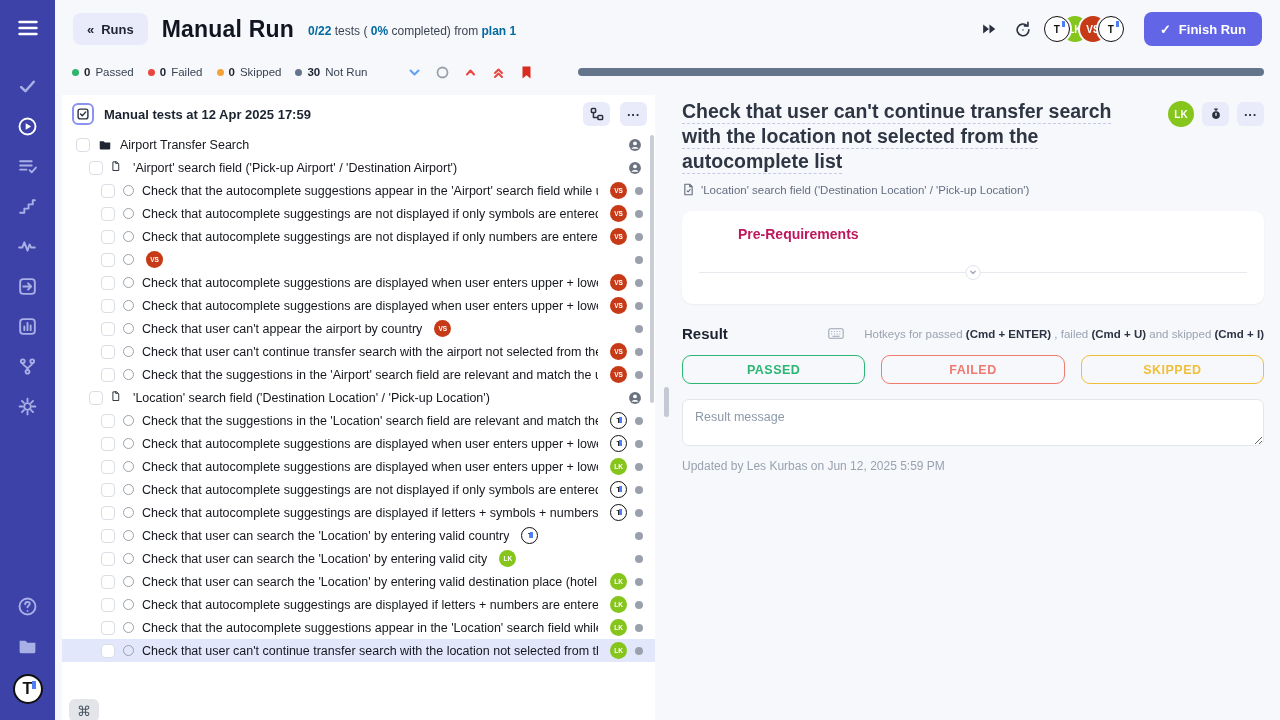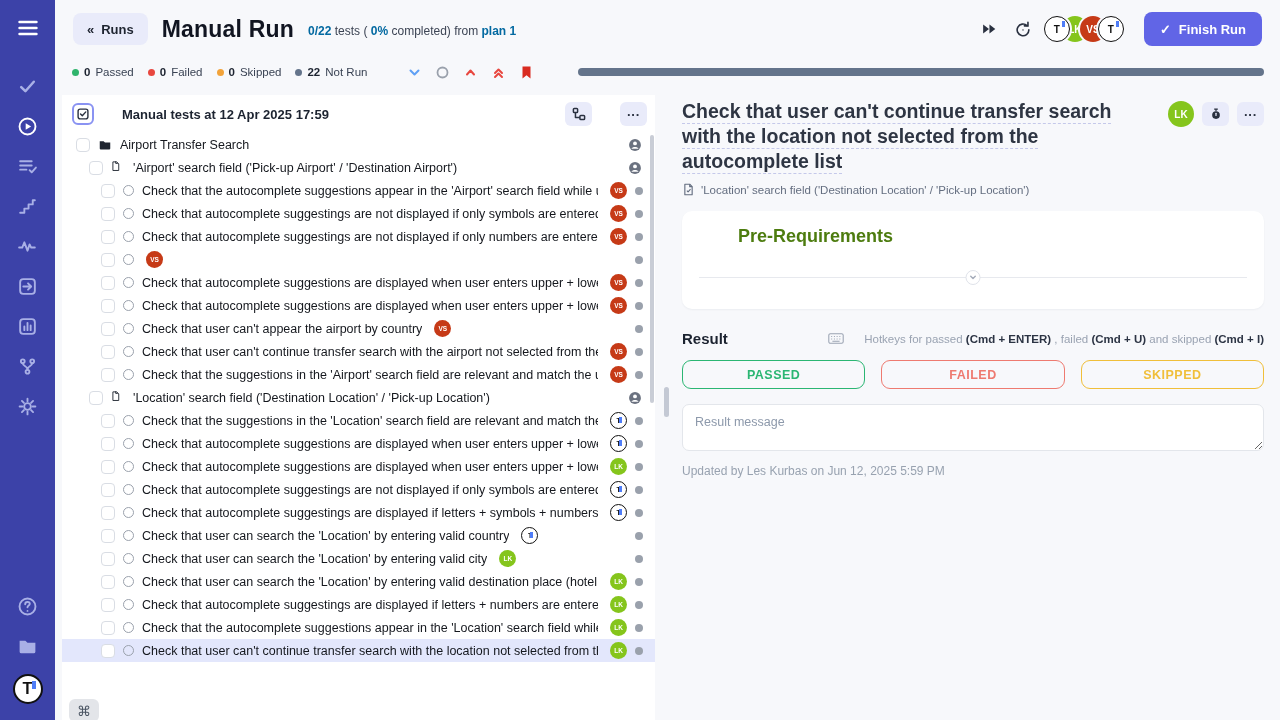--- a/index.html
+++ b/index.html
@@ -45,21 +45,21 @@
   .filter-icons .fic { width:15px; height:15px; display:flex; cursor:pointer; }
   .filter-icons svg { width:15px; height:15px; }
   .progress-wrap { flex:1; margin-left:30px; }
   .progress-bar { height:8px; border-radius:4px; }
 
   
   .content { position:absolute; left:0; top:95px; width:1225px; height:625px; }
 
   
   .list-panel { position:absolute; left:7px; top:0; width:593px; height:625px; background:#fff; }
-  .list-header { display:flex; align-items:center; height:38px; padding:0 8px 0 10px; gap:28px; }
+  .list-header { display:flex; align-items:center; height:38px; padding:0 8px 0 10px; gap:10px; }
   .hdr-checkbox { width:22px; height:22px; border:2px solid #8a93f2; border-radius:6px; background:#fff; display:flex; align-items:center; justify-content:center; color:#2a3140; cursor:pointer; }
   .hdr-checkbox svg { width:14px; height:14px; }
   .list-title { font-size:13px; font-weight:600; color:#1c2330; flex:1; }
   .sq-btn { width:27px; height:24px; background:#e9ebfa; border:none; border-radius:6px; display:flex; align-items:center; justify-content:center; color:#2a3140; cursor:pointer; font-size:13px; font-weight:700; font-family:inherit; }
   .sq-btn svg { width:14px; height:14px; }
 
   .tree { position:relative; }
   .trow { display:flex; align-items:center; height:23px; padding-right:12px; gap:8px; cursor:pointer; }
   .trow.sel { background:#e3e7fc; }
   .trow .cb { width:14px; height:14px; border:1.5px solid #d9dde4; border-radius:4px; background:#fff; flex:none; }
@@ -83,21 +83,21 @@
   
   .detail-panel { position:absolute; left:627px; top:0; width:582px; height:625px; padding-top:4px; }
   .detail-head { display:flex; align-items:flex-start; }
   .detail-title { flex:1; font-size:19.5px; font-weight:700; color:#2e3543; line-height:25px; text-decoration:underline; text-decoration-style:dashed; text-decoration-color:#c5c9ea; text-decoration-thickness:1px; text-underline-offset:5px; margin-right:14px; }
   .detail-controls { display:flex; align-items:center; gap:8px; padding-top:2px; }
   .detail-controls .avatar { width:26px; height:26px; font-size:10px; }
   .breadcrumb { display:flex; align-items:center; gap:6px; margin-top:9px; color:#646e80; font-size:11.5px; }
   .breadcrumb svg { width:13px; height:13px; color:#646e80; }
 
   .prereq-card { margin-top:15px; background:#fff; border-radius:10px; box-shadow:0 1px 2px rgba(25,32,56,.05); padding:15px 17px 24px 17px; }
-  .prereq-title { font-size:18px; font-weight:700; color:#4d7c0f;padding-left:39px; }
+  .prereq-title { font-size:14px; font-weight:700; color:#be185d;padding-left:39px; }
   .prereq-divider { position:relative; margin-top:23px; height:15px; }
   .prereq-divider .line { position:absolute; left:0; right:0; top:7px; height:1px; background:#e7e9ee; }
   .prereq-divider .chev-circle { position:absolute; left:50%; top:0; transform:translateX(-50%); width:15px; height:15px; border-radius:50%; border:1px solid #e0e3ea; background:#fff; color:#a6adbb; display:flex; align-items:center; justify-content:center; }
   .prereq-divider svg { width:9px; height:9px; }
 
   .result-head { display:flex; align-items:center; margin-top:21px; }
   .result-label { font-size:15px; font-weight:700; color:#1c2330; }
   .hotkeys { margin-left:auto; font-size:11.5px; color:#9aa3b2; display:flex; align-items:center; gap:20px; }
   .hotkeys .seg-b { color:#2c3444; font-weight:700; }
   .hotkeys svg { width:16px; height:13px; color:#9aa3b2; flex:none; }
@@ -239,21 +239,21 @@
           <b>0</b>
           <span>Failed</span>
         </div>
         <div class="counter">
           <span class="dot" style="background:#f2a33a"></span>
           <b>0</b>
           <span>Skipped</span>
         </div>
         <div class="counter">
           <span class="dot" style="background:#64748b"></span>
-          <b>22</b>
+          <b>30</b>
           <span>Not Run</span>
         </div>
       </div>
     <div class="filter-icons">
       <span class="fic" style="color:#5fa0f5;">
           <svg viewBox="0 0 15 15" fill="none" stroke="currentColor" stroke-width="2" stroke-linecap="round" stroke-linejoin="round">
             <path d="M3.5 5.5l4 4 4-4"></path>
           </svg>
         </span>
       <span class="fic" style="color:#9aa1ac;">

